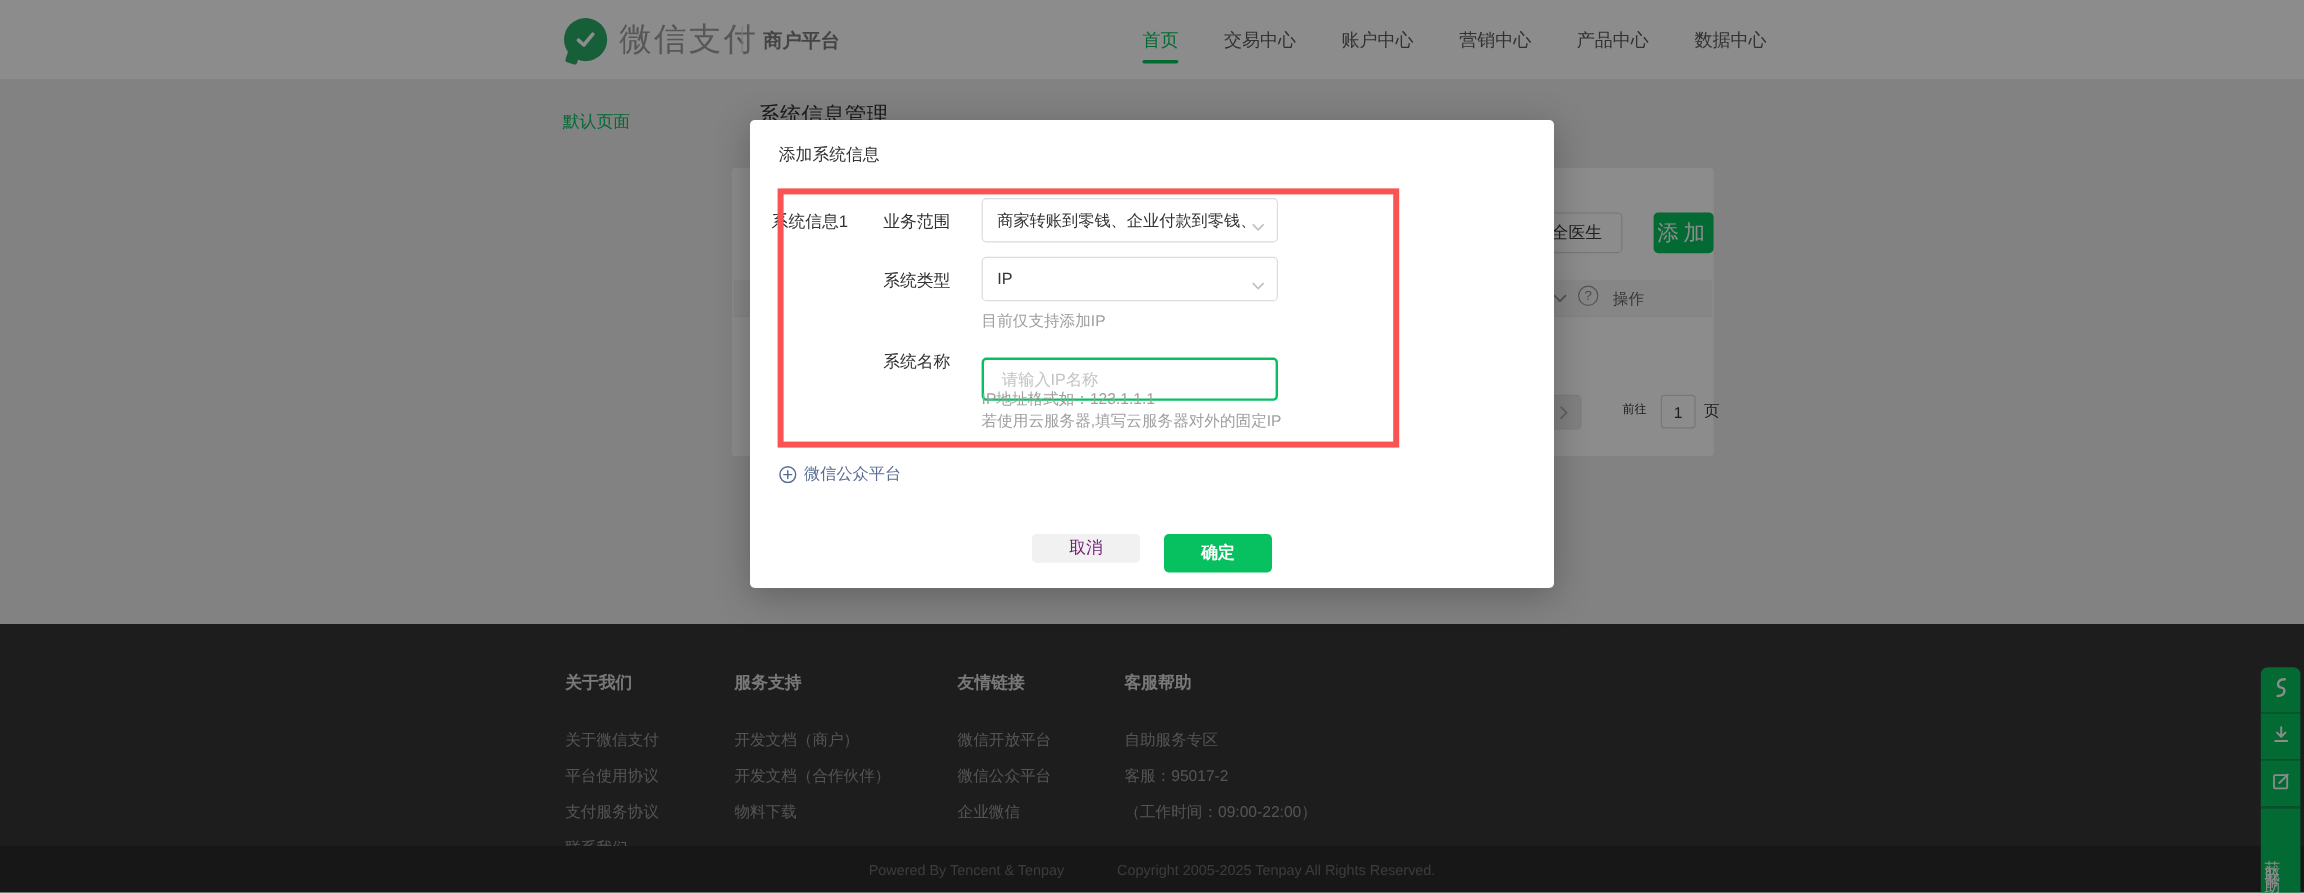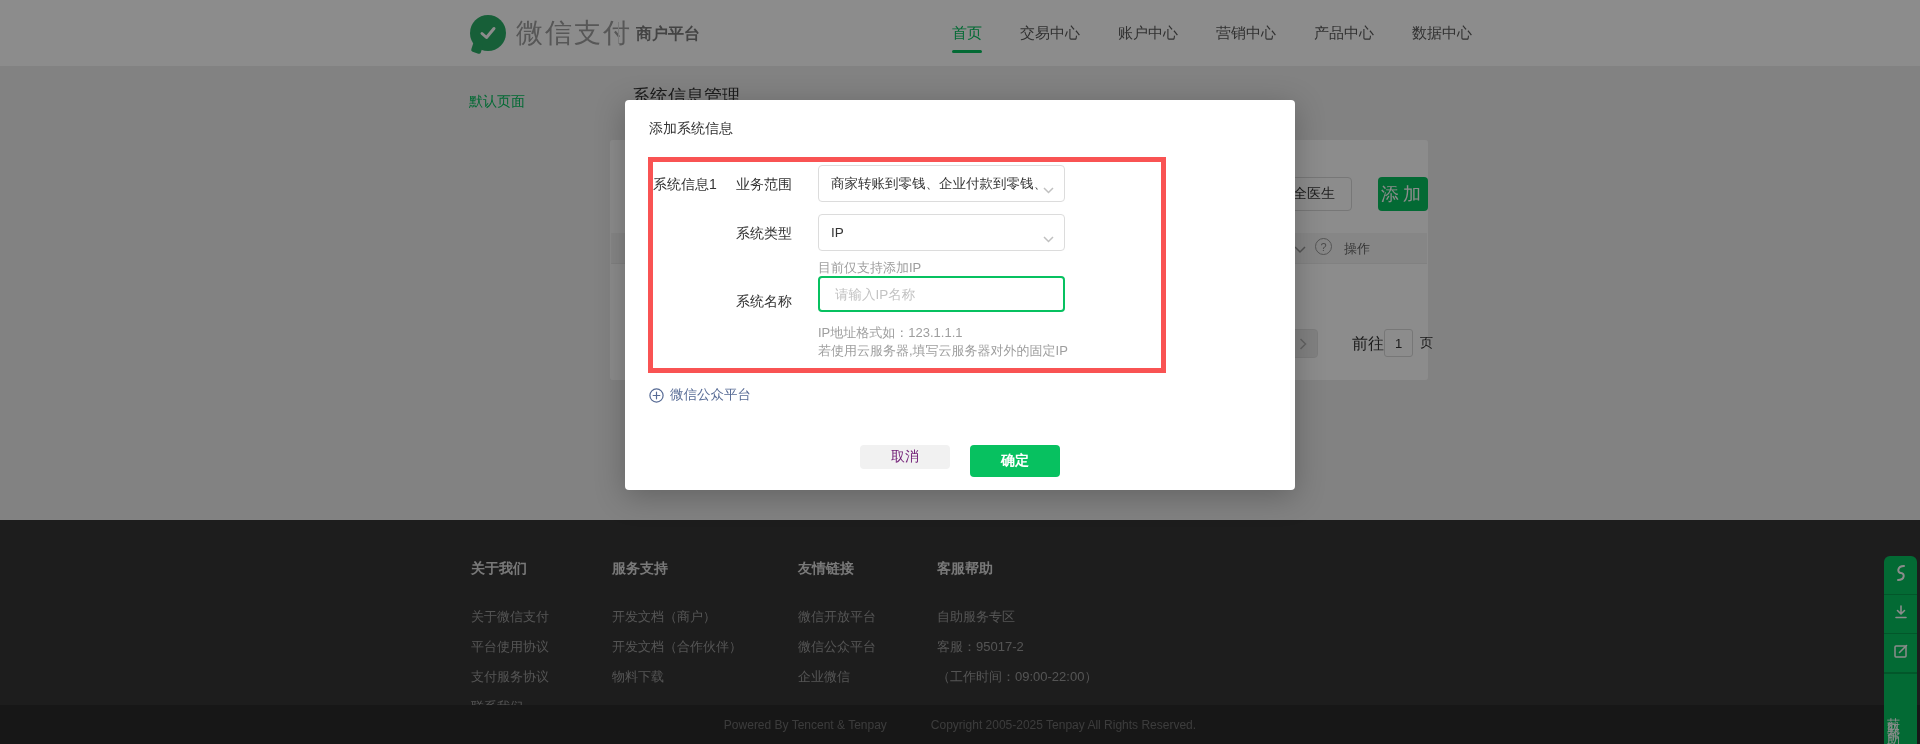--- a/index.html
+++ b/index.html
@@ -31,21 +31,21 @@
   .btn-add{position:absolute;left:1378px;top:177px;width:50px;height:34px;background:#07c160;
     border-radius:4px;font-size:18px;color:#fff;letter-spacing:4px;
     display:flex;align-items:center;justify-content:center;}
   .table-band{position:absolute;left:611px;top:233px;width:816px;height:30px;background:#f5f5f5;border-bottom:1px solid #ebebeb;}
   .band-chevron{position:absolute;left:1294px;top:240px;}
   .band-help{position:absolute;left:1315px;top:238px;width:17px;height:17px;border:1px solid #9a9a9a;border-radius:50%;
     color:#8a8a8a;font-size:11px;display:flex;align-items:center;justify-content:center;box-sizing:border-box;}
   .band-ops{position:absolute;left:1344px;top:240px;font-size:13px;color:#666;}
   .pg-next{position:absolute;left:1288px;top:329px;width:30px;height:29px;background:#ececec;border:1px solid #e2e2e2;
     border-radius:4px;display:flex;align-items:center;justify-content:center;box-sizing:border-box;color:#b5b5b5;}
-  .pg-goto{position:absolute;left:1352px;top:334px;font-size:16px;color:#333;}
+  .pg-goto{position:absolute;left:1352px;top:334px;font-size:10px;color:#333;}
   .pg-box{position:absolute;left:1384px;top:329px;width:29px;height:28px;border:1px solid #d9d9d9;background:#fff;
     border-radius:3px;font-size:13px;color:#333;display:flex;align-items:center;justify-content:center;box-sizing:border-box;}
   .pg-unit{position:absolute;left:1420px;top:334px;font-size:13px;color:#333;}
 
   
   .footer{position:absolute;left:0;top:520px;width:100%;height:185px;background:#363636;}
   .f-col{position:absolute;top:40px;}
   .f-col h4{margin:0 0 30px 0;font-size:14px;color:#dcdcdc;font-weight:bold;}
   .f-col .f-link{font-size:13px;color:#9a9a9a;margin-bottom:12px;cursor:pointer;}
   .copyright{position:absolute;left:0;top:705px;width:100%;height:39px;background:#2b2b2b;
@@ -194,21 +194,21 @@
     <div class="float-help">获取帮助</div>
   </div>
 
   <div class="overlay"></div>
 
   <div class="modal">
     <div class="modal-title">添加系统信息</div>
 
     <div class="annotation-box"></div>
 
-    <div class="m-label" style="left:28px;top:76px">系统信息1</div>
+    <div class="m-label" style="left:18px;top:76px">系统信息1</div>
 
     <div class="m-label" style="left:111px;top:76px">业务范围</div>
     <div class="m-select" style="top:65px">
       <span class="sel-text">商家转账到零钱、企业付款到零钱、微工</span>
       <span class="sel-caret">
         <svg width="11" height="7" viewBox="0 0 11 7">
             <polyline points="1,1 5.5,5.5 10,1" fill="none" stroke="#c0c0c0" stroke-width="1.5"></polyline>
           </svg>
       </span>
     </div>
@@ -218,21 +218,21 @@
       <span class="sel-text">IP</span>
       <span class="sel-caret">
         <svg width="11" height="7" viewBox="0 0 11 7">
             <polyline points="1,1 5.5,5.5 10,1" fill="none" stroke="#c0c0c0" stroke-width="1.5"></polyline>
           </svg>
       </span>
     </div>
     <div class="m-hint" style="top:159px">目前仅支持添加IP</div>
 
     <div class="m-label" style="left:111px;top:193px">系统名称</div>
-    <input class="m-input" style="top: 176px; padding-left: 15px;" type="text" placeholder="请输入IP名称">
+    <input class="m-input" style="top: 198px; padding-left: 15px;" type="text" placeholder="请输入IP名称">
     <div class="m-hint" style="top:224px">IP地址格式如：123.1.1.1</div>
     <div class="m-hint" style="top:242px">若使用云服务器,填写云服务器对外的固定IP</div>
 
     <div class="add-link">
       <span style="display:flex">
         <svg width="15" height="15" viewBox="0 0 15 15">
             <circle cx="7.5" cy="7.5" r="6.6" fill="none" stroke="#576b95" stroke-width="1.2"></circle>
             <path d="M7.5 4.2 v6.6 M4.2 7.5 h6.6" stroke="#576b95" stroke-width="1.2" stroke-linecap="round"></path>
           </svg>
       </span>

